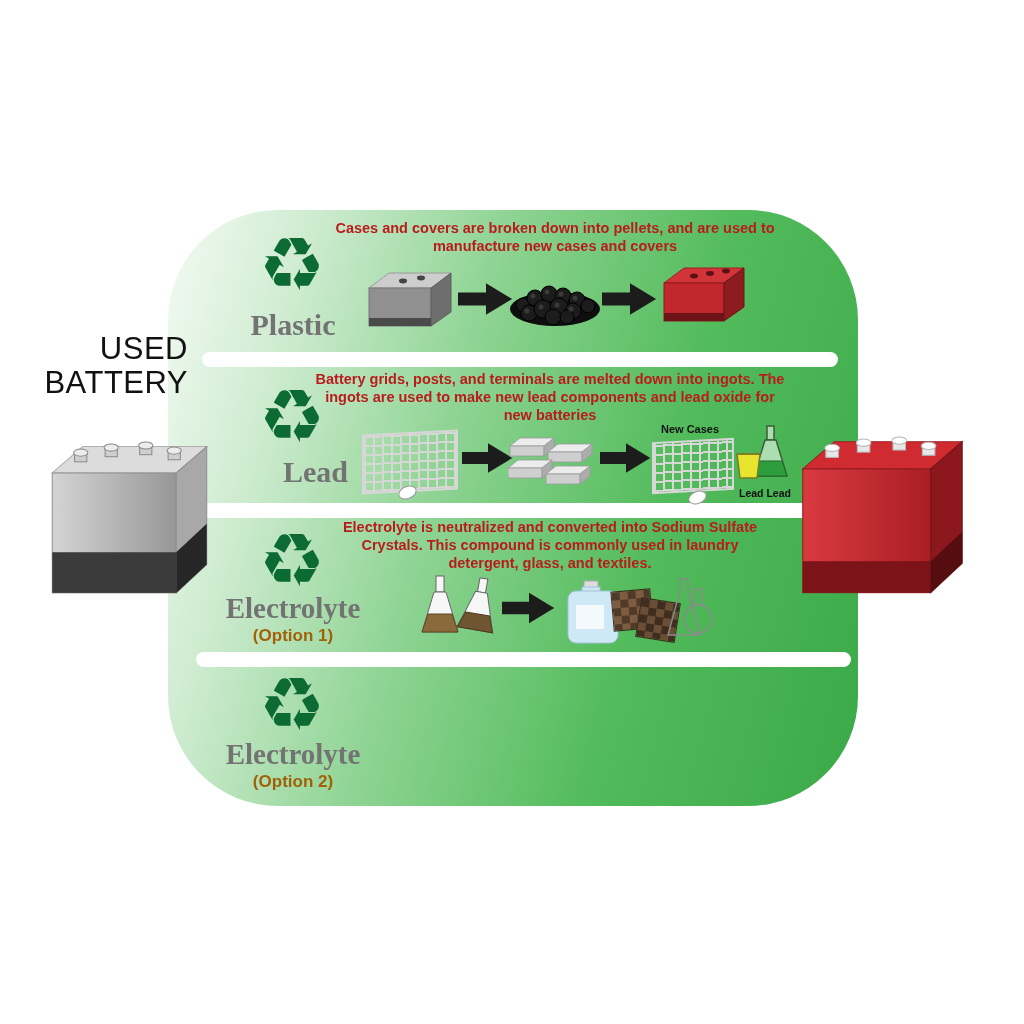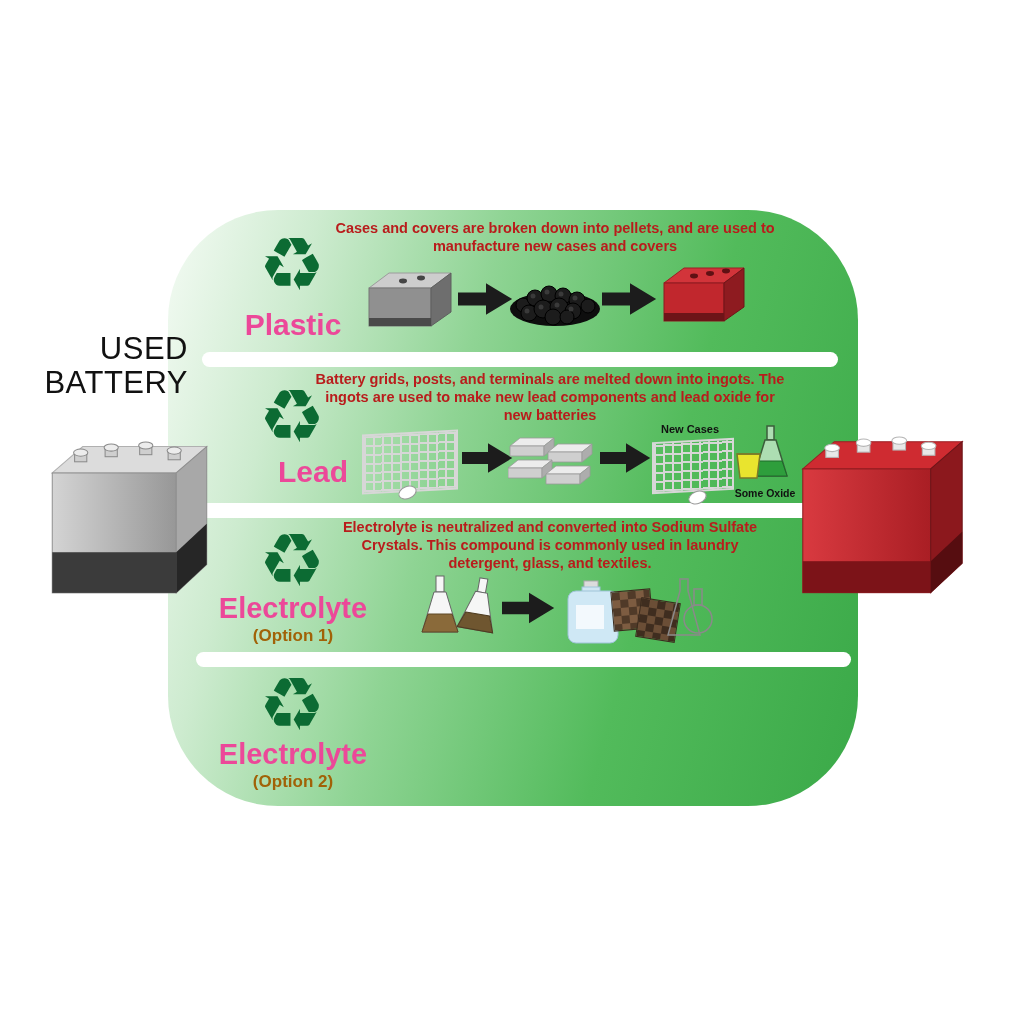--- a/index.html
+++ b/index.html
@@ -22,21 +22,21 @@
   
   .side-title{
     position:absolute;font-weight:normal;font-size:31px;line-height:1.1;
     text-align:right;color:#111;letter-spacing:.5px;
   }
   .desc{
     position:absolute;font-weight:bold;font-size:14.5px;line-height:1.25;
     text-align:center;color:#b91c1c;
   }
   .band-label{
-    position:absolute;font-weight:bold;color:#ec4899;text-align:center;
+    position:absolute;font-weight:bold;color:#737373;text-align:center;font-family:Liberation Serif, serif;
   }
   .label-lg{font-size:30px;}
   .label-md{font-size:29px;}
   .sub-label{position:absolute;font-weight:bold;font-size:17px;text-align:center;color:#a16207;}
   .recycle{
     position:absolute;font-size:74px;line-height:1;color:#0c6b33;width:84px;text-align:center;
   }
   .mini-label{position:absolute;font-weight:bold;font-size:11px;color:#111;text-align:center;}
 
   
@@ -189,21 +189,21 @@
         <rect x="34" y="2" width="7" height="14"></rect>
         <polygon points="32,16 43,16 54,52 21,52"></polygon>
       </g>
       <polygon points="26,37 49,37 54,52 21,52" fill="#2e9e3c" stroke="#1e6b2a"></polygon>
       <g stroke="#7a7a2a" stroke-width="1.5">
         <polygon points="4,30 27,30 24,54 7,54" fill="#e9e42e"></polygon>
         <line x1="4" y1="30" x2="27" y2="30"></line>
       </g>
     </svg>
   </div>
-  <div class="mini-label" style="left:726px;top:487px;width:78px;font-size:10.5px;">Some Oxide</div>
+  <div class="mini-label" style="left:726px;top:487px;width:78px;font-size:10.5px;">Lead Lead</div>
 
   <div class="desc" style="left:330px;top:518px;width:440px;">Electrolyte is neutralized and converted into Sodium Sulfate Crystals. This compound is commonly used in laundry detergent, glass, and textiles.</div>
   <div class="recycle" style="left:250px;top:524px;">♻</div>
   <div class="band-label label-md" style="left:212px;top:592px;width:162px;">Electrolyte</div>
   <div class="sub-label" style="left:212px;top:626px;width:162px;">(Option 1)</div>
 
   <div class="abs" style="left:418px;top:572px;">
     <svg width="82" height="70" viewBox="0 0 82 70">
       <g transform="rotate(10 60 40)">
         <rect x="56" y="6" width="8" height="14" fill="#f6f6f6" stroke="#666"></rect>

